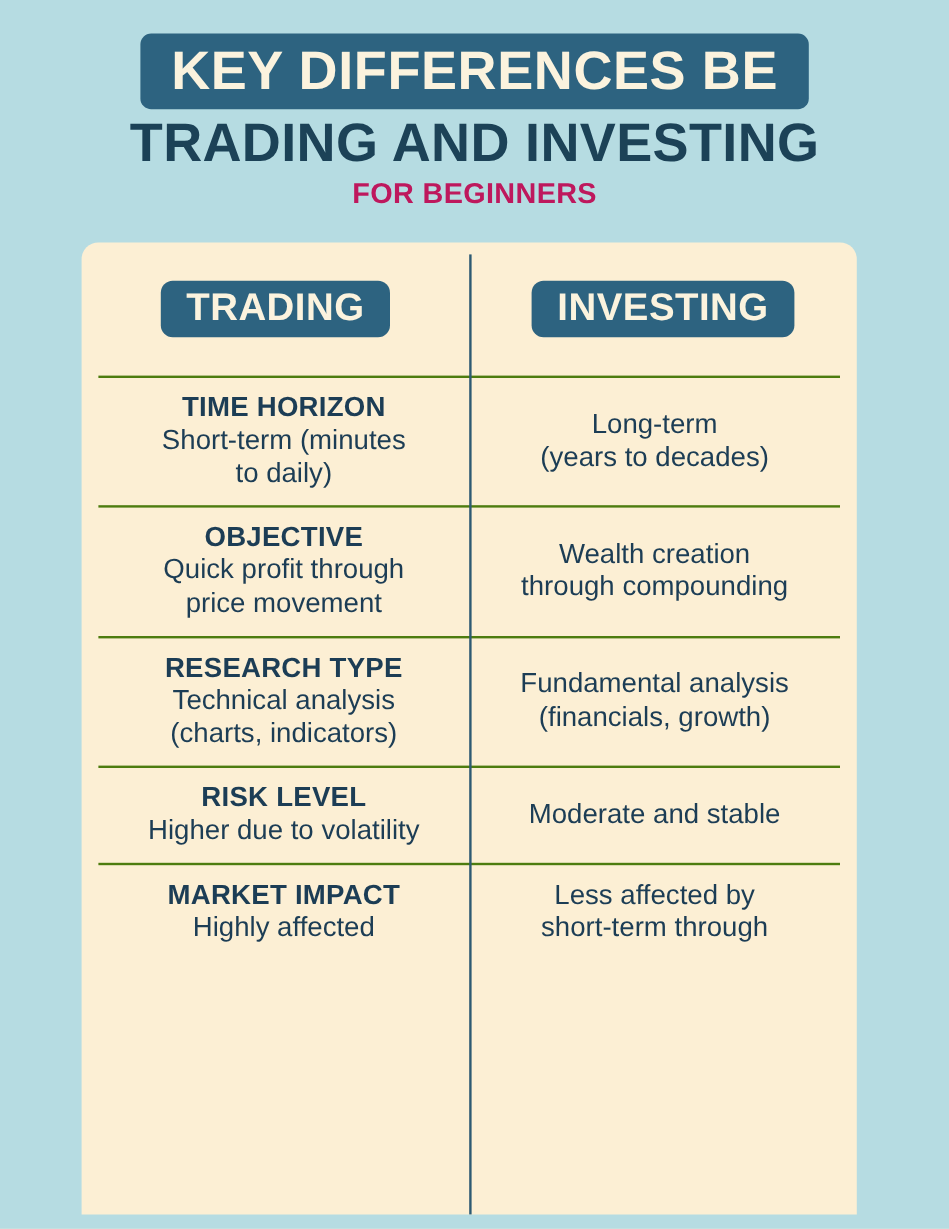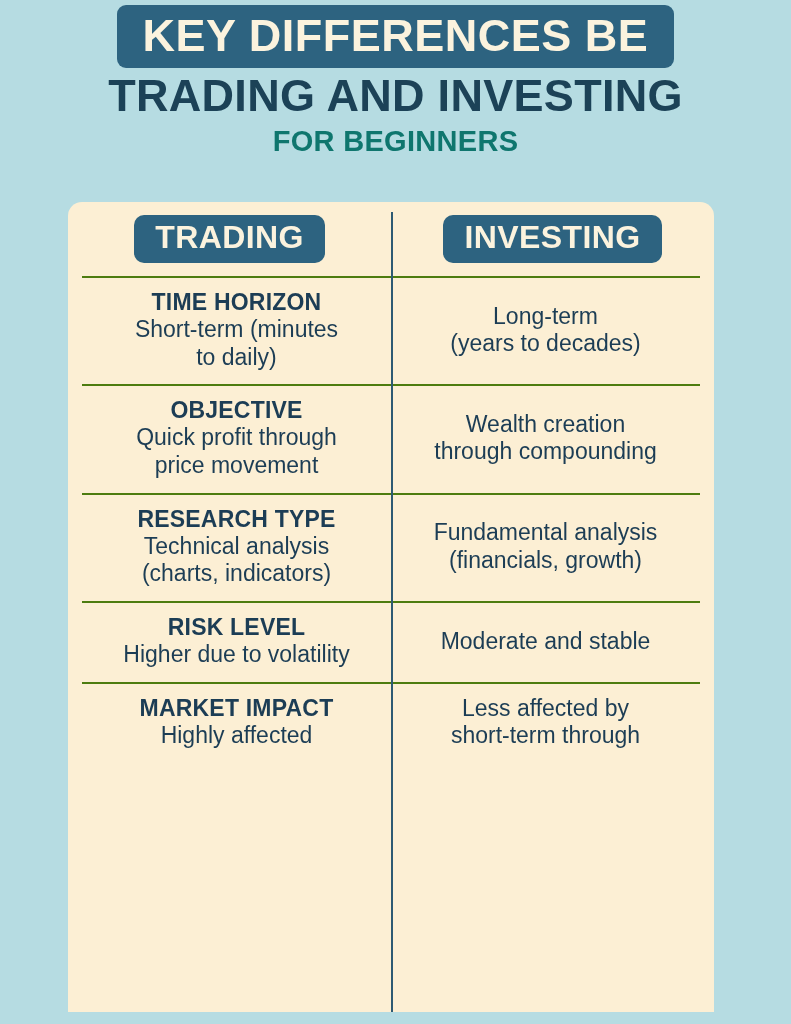--- a/index.html
+++ b/index.html
@@ -11,21 +11,21 @@
     height: 1024px;
     background: #b6dce2;
     font-family: "Liberation Sans", sans-serif;
     overflow: hidden;
     position: relative;
   }
 
   
   #header {
     width: 791px;
-    padding-top: 5px;
+    padding-top: 28px;
     text-align: center;
   }
   #title-badge {
     display: inline-block;
     background: #2d6380;
     color: #fbf3de;
     border-radius: 9px;
     padding: 8px 26px 10px 26px;
     font-size: 45px;
     font-weight: 700;
@@ -36,22 +36,22 @@
   #title-line2 {
     color: #1c4257;
     font-size: 45px;
     font-weight: 700;
     letter-spacing: 0.3px;
     line-height: 1.05;
     margin-top: 4px;
     white-space: nowrap;
   }
   #title-line3 {
-    color: #0f766e;
-    font-size: 29px;
+    color: #be185d;
+    font-size: 24px;
     font-weight: 700;
     letter-spacing: 0.3px;
     line-height: 1.05;
     margin-top: 7px;
     white-space: nowrap;
   }
 
   
   #card {
     position: absolute;
@@ -60,21 +60,21 @@
     width: 646px;
     height: 810px;
     background: #fcefd4;
     border-radius: 14px 14px 0 0;
     box-sizing: border-box;
   }
 
   
   #col-headers {
     display: flex;
-    height: 74px;
+    height: 111px;
   }
   .col-head-cell {
     flex: 1 1 0;
     display: flex;
     align-items: center;
     justify-content: center;
   }
   .col-badge {
     display: inline-block;
     background: #2d6380;

